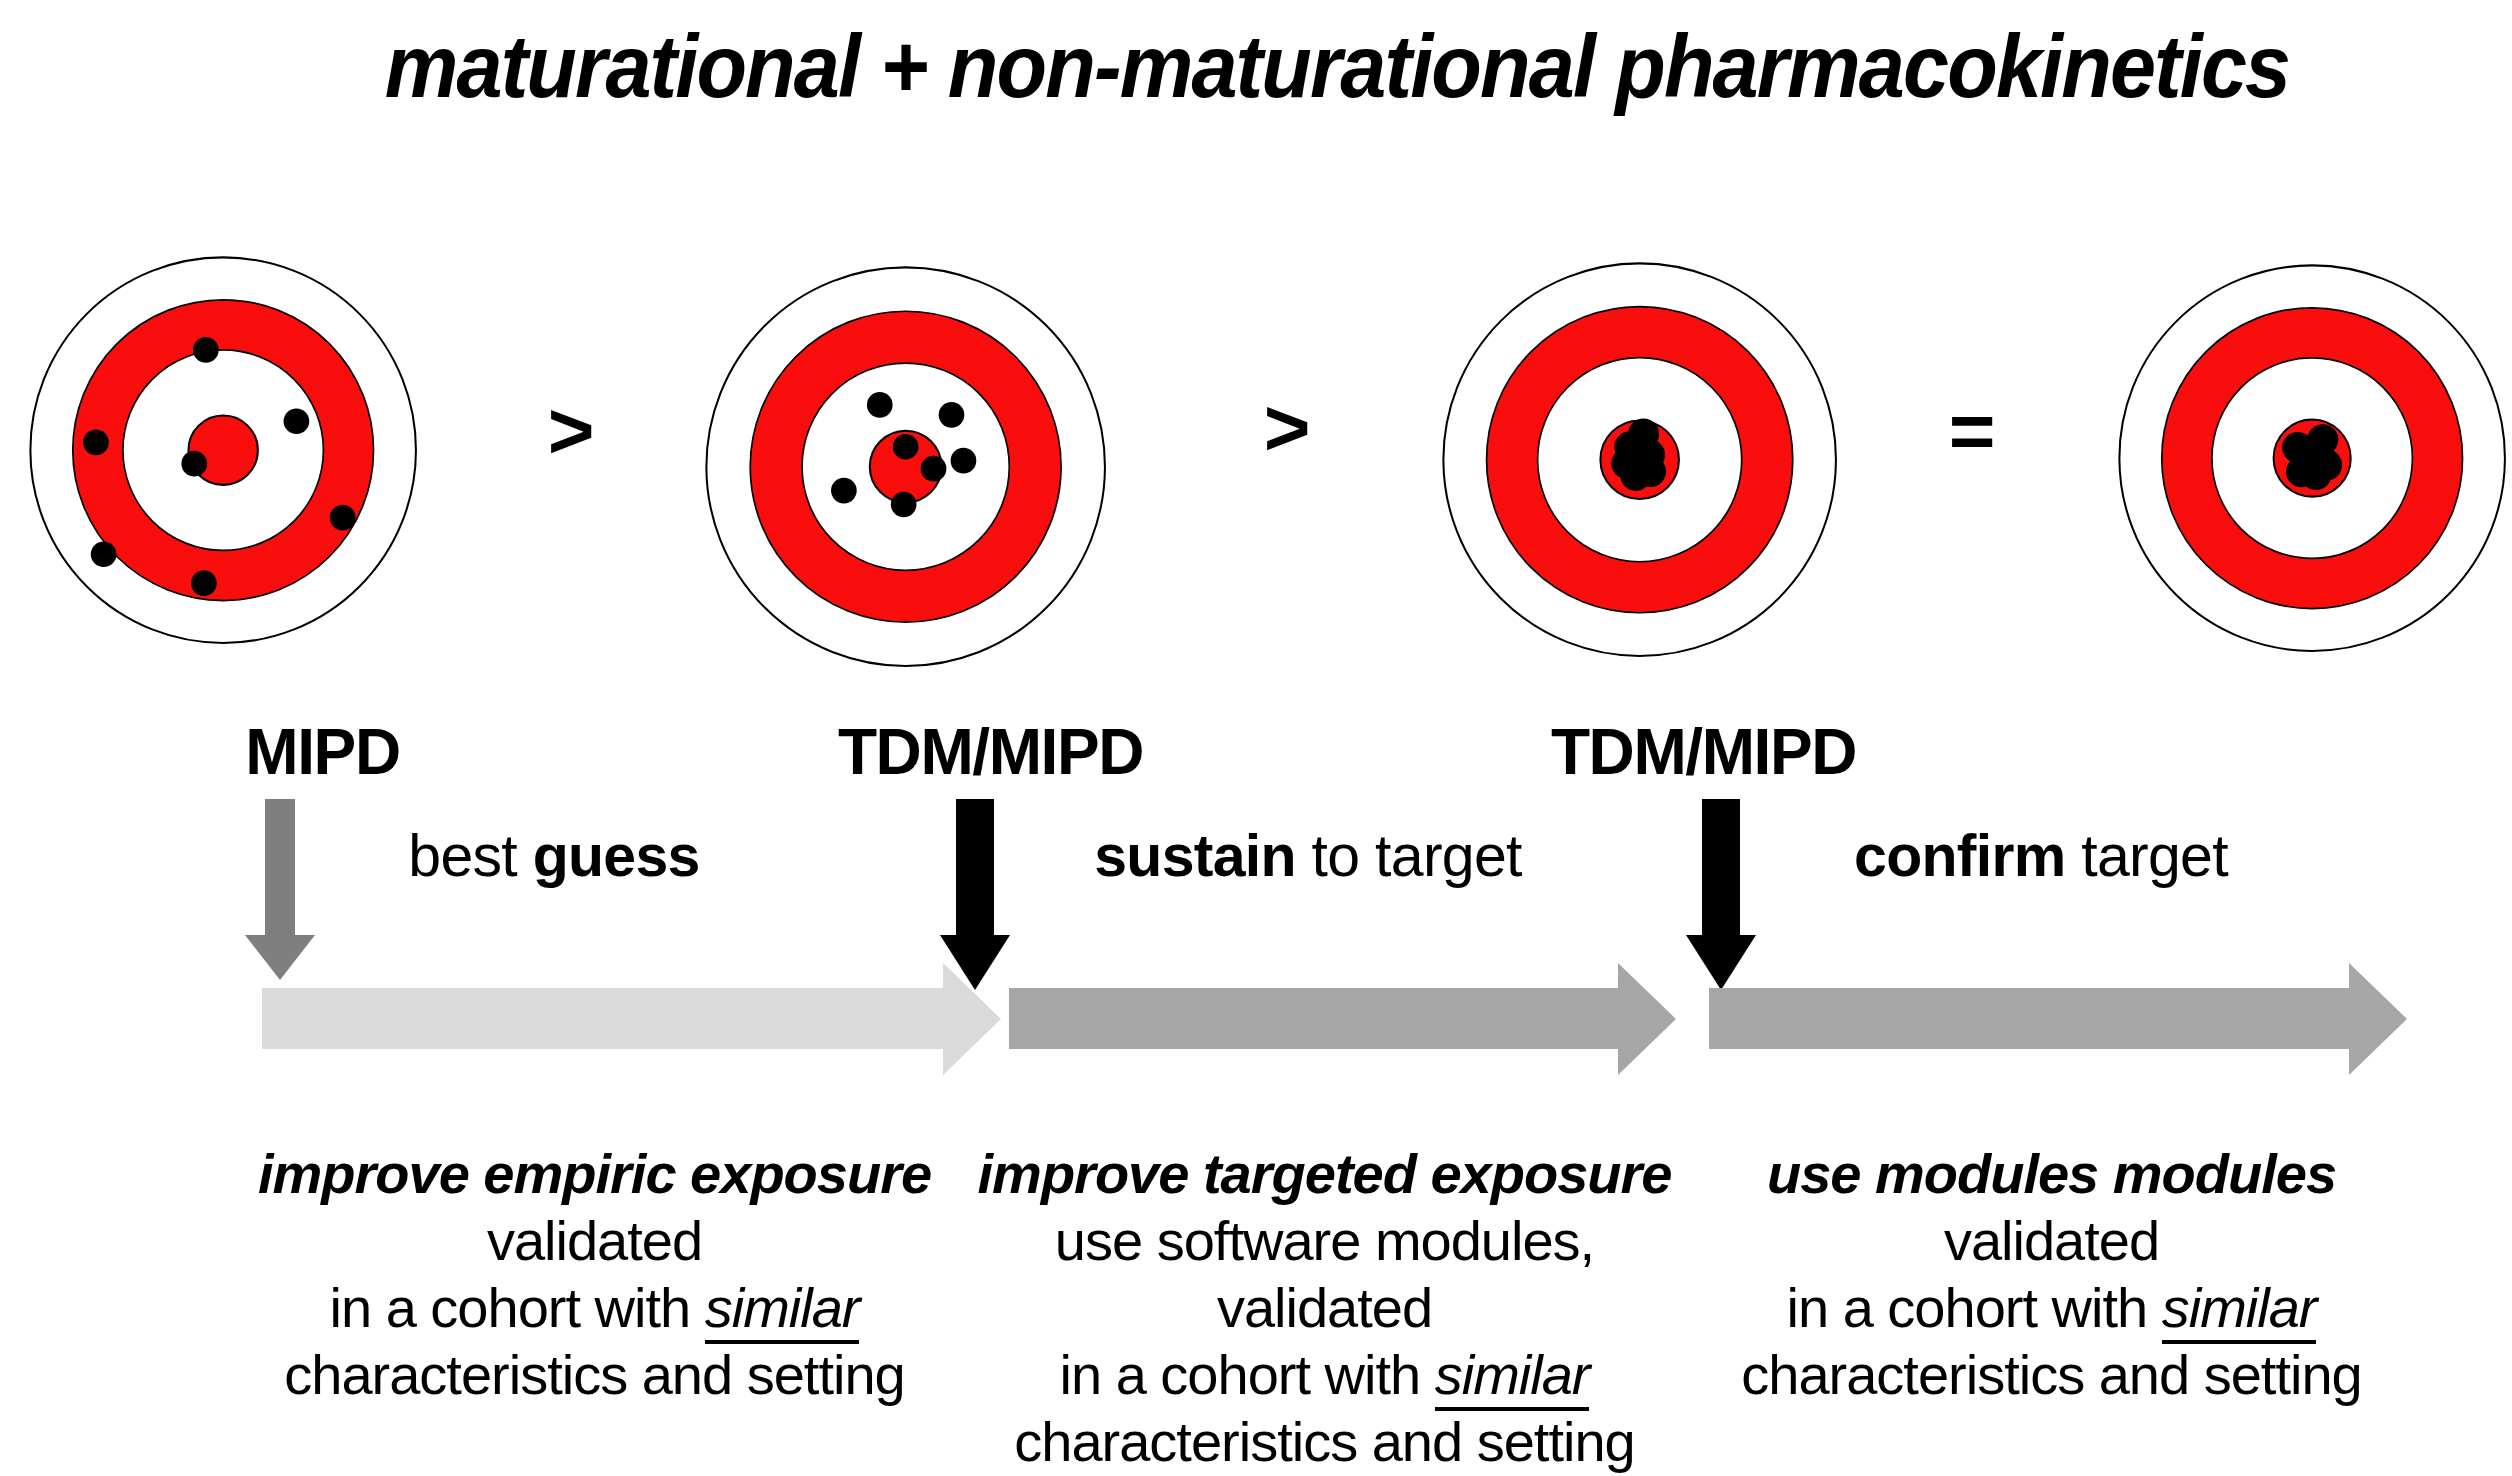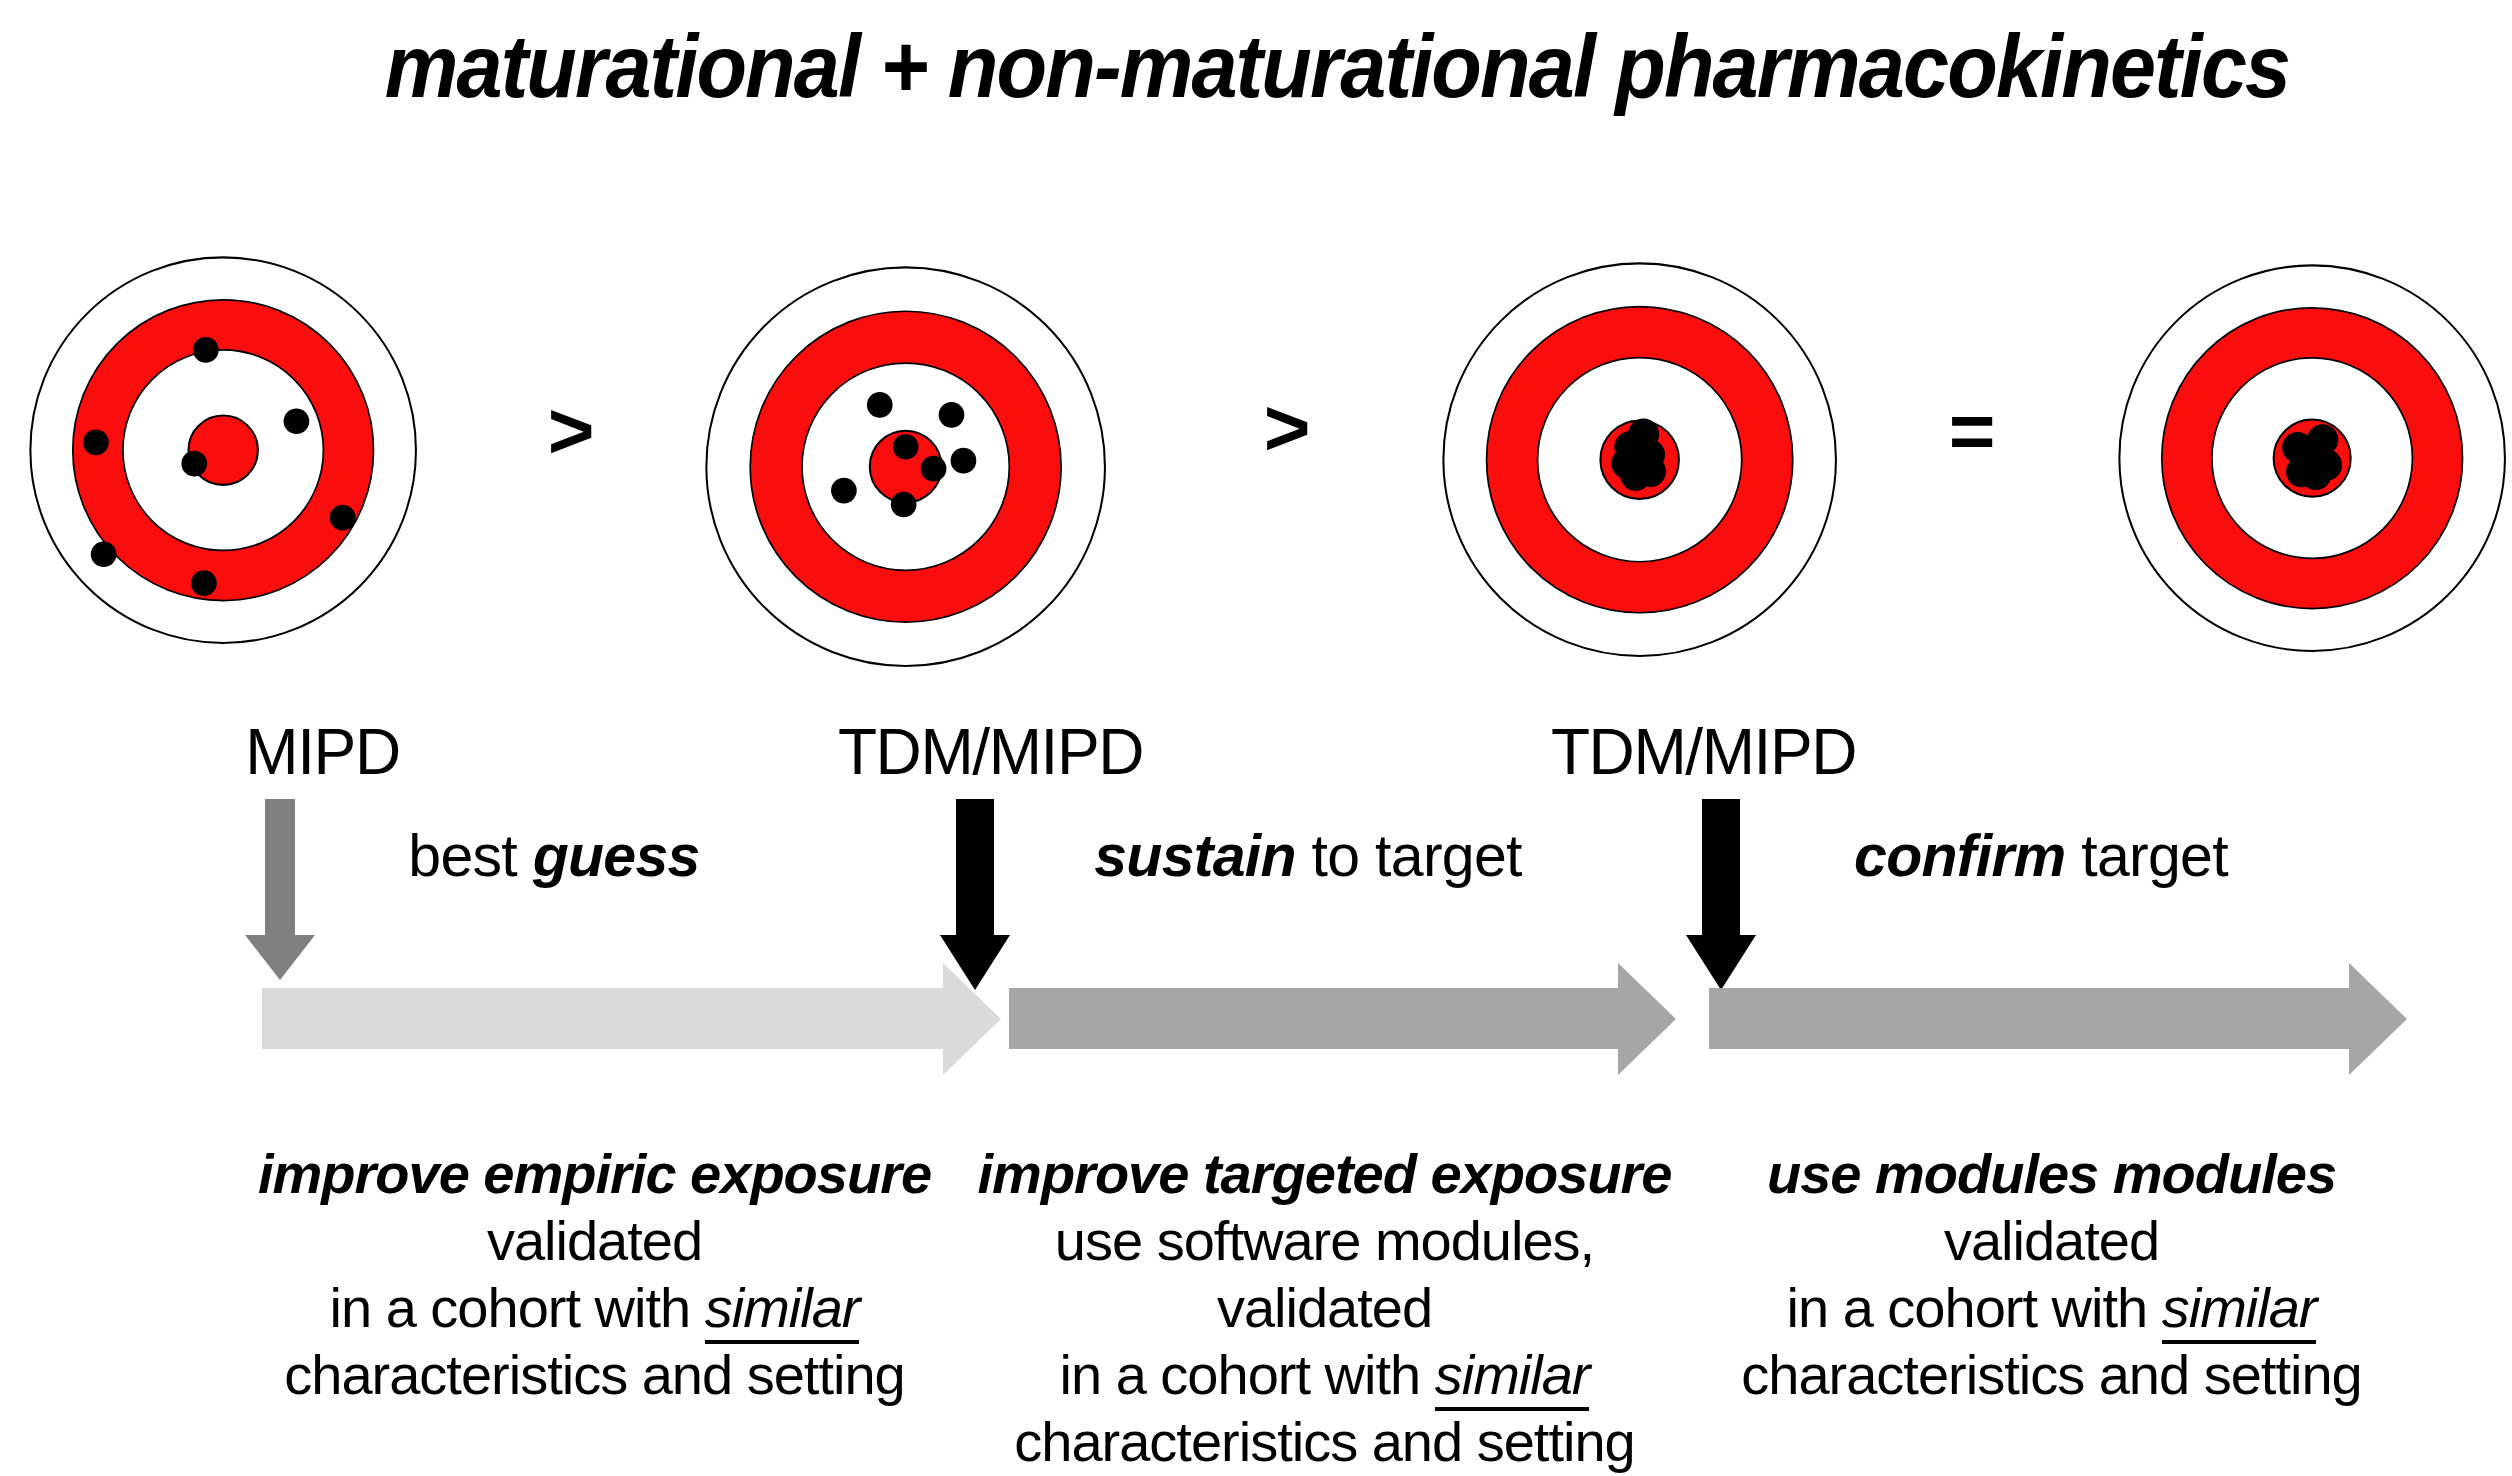--- a/index.html
+++ b/index.html
@@ -27,21 +27,21 @@
   
   .target{line-height:0;}
   .op{
     font-size:80px;font-weight:bold;line-height:1;
     transform:translate(-50%,-50%);white-space:nowrap;
   }
 
   
   .step-label{
     top:715px;width:419px;text-align:center;
-    font-size:64px;font-weight:normal;letter-spacing:-1.4px;white-space:nowrap;
+    font-size:64px;font-weight:bold;letter-spacing:-1.4px;white-space:nowrap;
   }
 
   
   .v-shaft{top:799px;height:137px;}
   .v-head{top:935px;width:0;height:0;
     border-left:35px solid transparent;border-right:35px solid transparent;}
   .v-gray .v-shaft{background:var(--dark-gray);width:30px;}
   .v-gray .v-head{border-top:45px solid var(--dark-gray);}
   .v-black .v-shaft{background:var(--ink);width:38px;}
   .v-black .v-head{border-top:55px solid var(--ink);}
@@ -63,21 +63,21 @@
 
   
   .block{
     top:1140px;width:777px;text-align:center;
     font-size:56px;line-height:67px;letter-spacing:-1px;
   }
   .block .line{white-space:nowrap;}
   .block .line:first-child{font-weight:bold;font-style:italic;}
 
   .it{}
-  .bi{font-style:italic;font-weight:bold;margin-top:9px;}
+  .bi{font-weight:bold;margin-top:9px;}
   .iu{font-style:italic;border-bottom:4.7px solid var(--ink);padding-bottom:0.7px;}
 </style>
 </head>
 <body>
 
 <div class="abs" id="title">maturational + non-maturational pharmacokinetics</div>
 
 <div class="abs target" style="left:27px;top:254px;"><svg width="393" height="393" viewBox="0 0 581 581">
       <circle cx="290" cy="290" r="285" fill="#ffffff" stroke="#000000" stroke-width="3"></circle>
       <circle cx="290" cy="290" r="222.3" fill="#fa0d0d" stroke="#000000" stroke-width="2.5"></circle>

